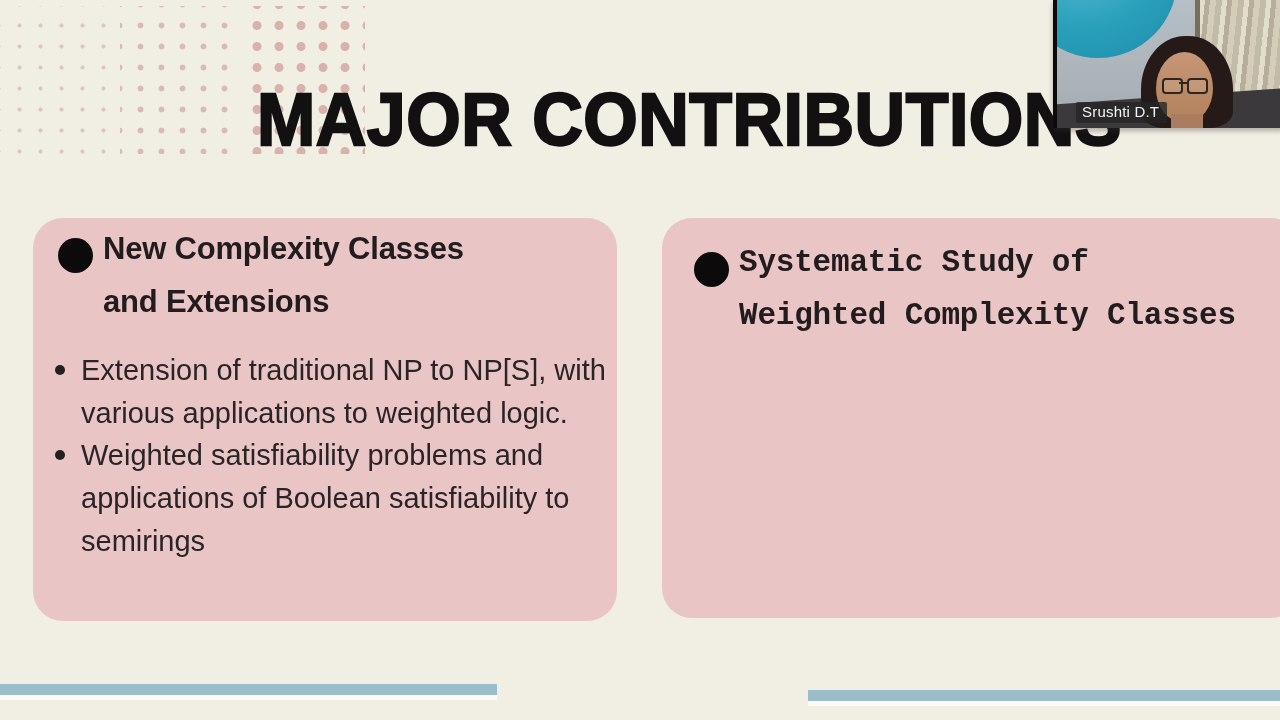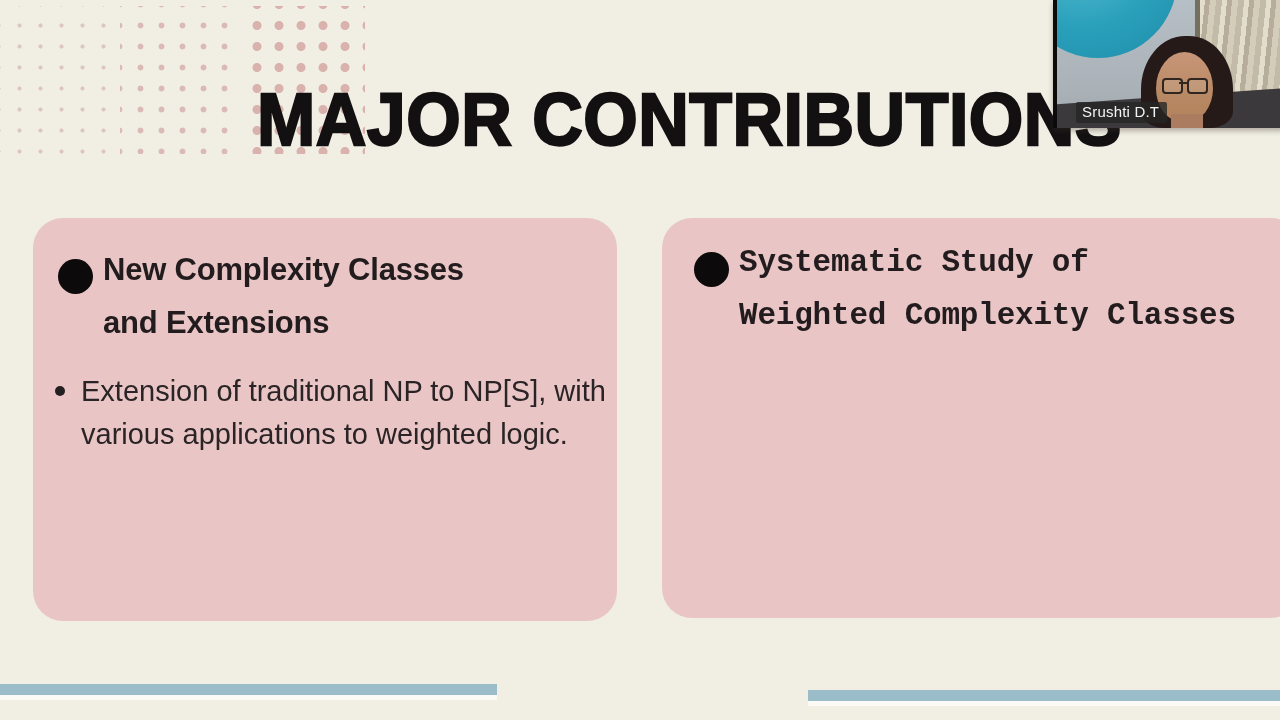--- a/index.html
+++ b/index.html
@@ -37,21 +37,21 @@
 
   
   .card{
     position:absolute;top:218px;background:#e9c6c5;border-radius:30px;
     color:#2b2426;
   }
   .card-left{left:33px;width:584px;height:403px;}
   .card-right{left:662px;width:639px;height:400px;font-family:Liberation Mono, monospace;}
 
   .card-head{display:flex;align-items:flex-start;}
-  .card-left .card-head{padding:29px 20px 0 25px;}
+  .card-left .card-head{padding:8px 20px 0 25px;}
   .card-right .card-head{padding:22px 20px 0 32px;}
   .big-dot{
     flex:0 0 auto;width:35px;height:35px;border-radius:50%;
     background:#0d0a0b;margin-top:12px;
   }
   .card-heading{
     font-weight:700;font-size:31px;line-height:1.72;color:#221c1e;
     letter-spacing:-.2px;margin-left:10px;margin-top:-4px;
   }
   .card-left  .card-heading{max-width:420px;}
@@ -133,20 +133,21 @@
 
   <div class="title">MAJOR CONTRIBUTIONS</div>
 
   <div class="card card-left">
     <div class="card-head">
       <div class="big-dot"></div>
       <div class="card-heading">New Complexity Classes and Extensions</div>
     </div>
     <ul class="bullets">
       <li>Extension of traditional NP to NP[S], with various applications to weighted logic.</li>
+      <li>Weighted satisfiability problems and applications of Boolean satisfiability to semirings</li>
     </ul>
   </div>
 
   <div class="card card-right">
     <div class="card-head">
       <div class="big-dot"></div>
       <div class="card-heading">Systematic Study of Weighted Complexity Classes</div>
     </div>
   </div>
 

